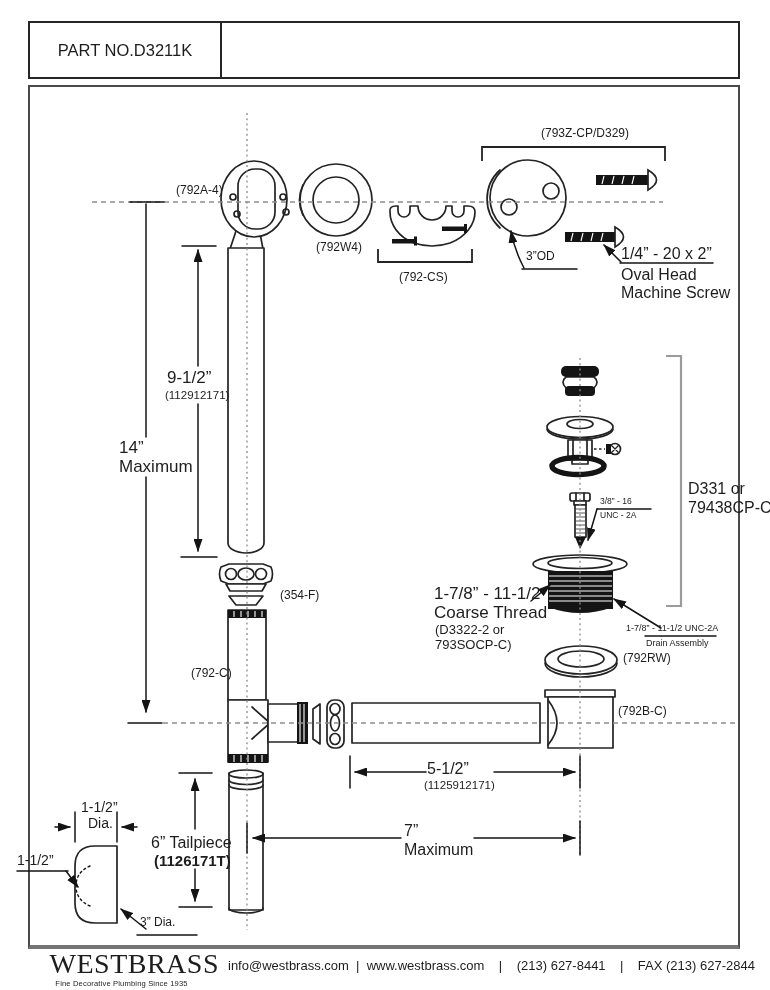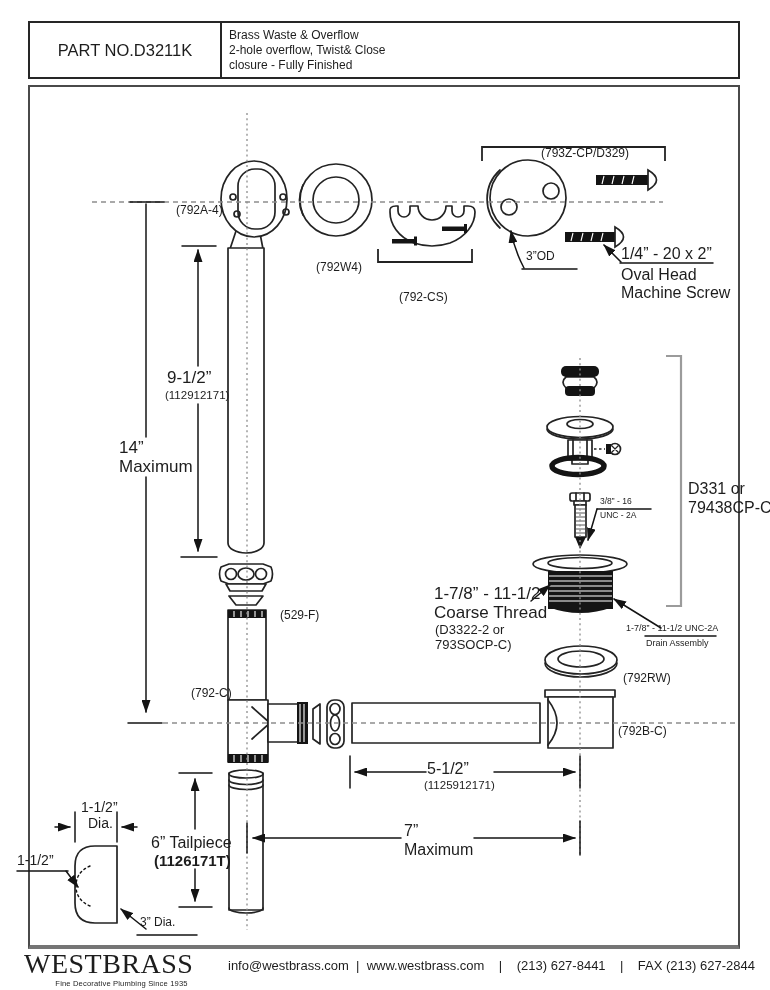--- a/index.html
+++ b/index.html
@@ -10,42 +10,37 @@
   #hdr{position:absolute;left:28px;top:21px;width:712px;height:58px;
        border:2.5px solid #262626;display:flex;box-sizing:border-box;background:#fff;}
   .hc{box-sizing:border-box;display:flex;align-items:center;justify-content:center;height:100%;}
   .hc1{width:192px;border-right:2.5px solid #262626;font-size:16.5px;font-weight:500;gap:0;}
   .hc2{flex:1;border-right:2.5px solid #262626;font-size:19.5px;font-weight:500;letter-spacing:.3px;}
   .hc3{width:201px;font-size:12px;line-height:15px;padding:4px 7px;
        flex-direction:column;align-items:flex-start;justify-content:center;}
   #box{position:absolute;left:28px;top:85px;width:712px;height:864px;box-sizing:border-box;
        border:2px solid #4a4a4a;border-bottom-width:4px;border-bottom-color:#757575;background:#fff;}
   #art{position:absolute;left:0;top:0;pointer-events:none;}
-  #brand{position:absolute;left:24px;top:948px;width:195px;text-align:left;
+  #brand{position:absolute;left:24px;top:948px;width:195px;text-align:right;
          font-family:"Liberation Serif",serif;font-size:28px;letter-spacing:.5px;}
   #tagline{position:absolute;left:24px;top:979px;width:195px;text-align:center;
            font-size:7.6px;letter-spacing:.15px;}
   #contacts{position:absolute;left:228px;top:958px;width:516px;text-align:right;
             font-size:13px;white-space:pre;}
   .s8{font-size:8.5px;text-align:right;}.s9{font-size:9px;}.s10{font-size:15px;font-weight:bold;}.s11{font-size:11.5px;}
-  .s12{font-size:12px;margin-top:20px;}.s13{font-size:13px;}.s14{font-size:14px;}.s15{font-size:12px;}
+  .s12{font-size:12px;}.s13{font-size:13px;}.s14{font-size:14px;}.s15{font-size:12px;}
   .s16{font-size:16px;}.s17{font-size:17px;}
 </style>
 </head>
 <body>
 
 <div id="hdr">
   <div class="hc hc1">
     <span>PART NO.</span>
     <span>D3211K</span>
-  </div>
-  <div class="hc hc3">
-    <span>Brass Waste &amp; Overflow</span>
-    <span>2-hole overflow, Twist&amp; Close</span>
-    <span>closure - Fully Finished</span>
   </div>
 </div>
 
 <div id="box"></div>
 
 <svg id="art" width="770" height="990" viewBox="0 0 770 990">
   <defs>
     <marker id="ah" markerUnits="userSpaceOnUse" markerWidth="13" markerHeight="9" refX="12" refY="4.5" orient="auto">
       <path d="M0,0 L13,4.5 L0,9 Z" fill="#141414"></path>
     </marker>
@@ -272,21 +267,21 @@
 <div class="lb s12" style="left:399px;top:271px">(792-CS)</div>
 <div class="lb s12" style="left:541px;top:127px">(793Z-CP/D329)</div>
 <div class="lb s15 w500" style="left:526px;top:250px">3”OD</div>
 <div class="lb s16 w500" style="left:621px;top:245px">1/4” - 20 x 2”</div>
 <div class="lb s16 w500" style="left:621px;top:266px">Oval Head</div>
 <div class="lb s16 w500" style="left:621px;top:284px">Machine Screw</div>
 <div class="lb s17 w500" style="left:167px;top:369px">9-1/2”</div>
 <div class="lb s11" style="left:165px;top:389px">(112912171)</div>
 <div class="lb s17 w500" style="left:119px;top:439px">14”</div>
 <div class="lb s17 w500" style="left:119px;top:458px">Maximum</div>
-<div class="lb s12" style="left:280px;top:589px">(529-F)</div>
+<div class="lb s12" style="left:280px;top:589px">(354-F)</div>
 <div class="lb s12" style="left:191px;top:667px">(792-C)</div>
 <div class="lb s16 w500" style="left:688px;top:480px">D331 or</div>
 <div class="lb s16 w500" style="left:688px;top:499px">79438CP-C</div>
 <div class="lb s8" style="left:600px;top:497px">3/8” - 16</div>
 <div class="lb s8" style="left:600px;top:511px">UNC - 2A</div>
 <div class="lb s17 w500" style="left:434px;top:585px">1-7/8” - 11-1/2</div>
 <div class="lb s17 w500" style="left:434px;top:604px">Coarse Thread</div>
 <div class="lb s13" style="left:435px;top:623px">(D3322-2 or</div>
 <div class="lb s13" style="left:435px;top:638px">793SOCP-C)</div>
 <div class="lb s9" style="left:626px;top:624px">1-7/8” - 11-1/2 UNC-2A</div>

